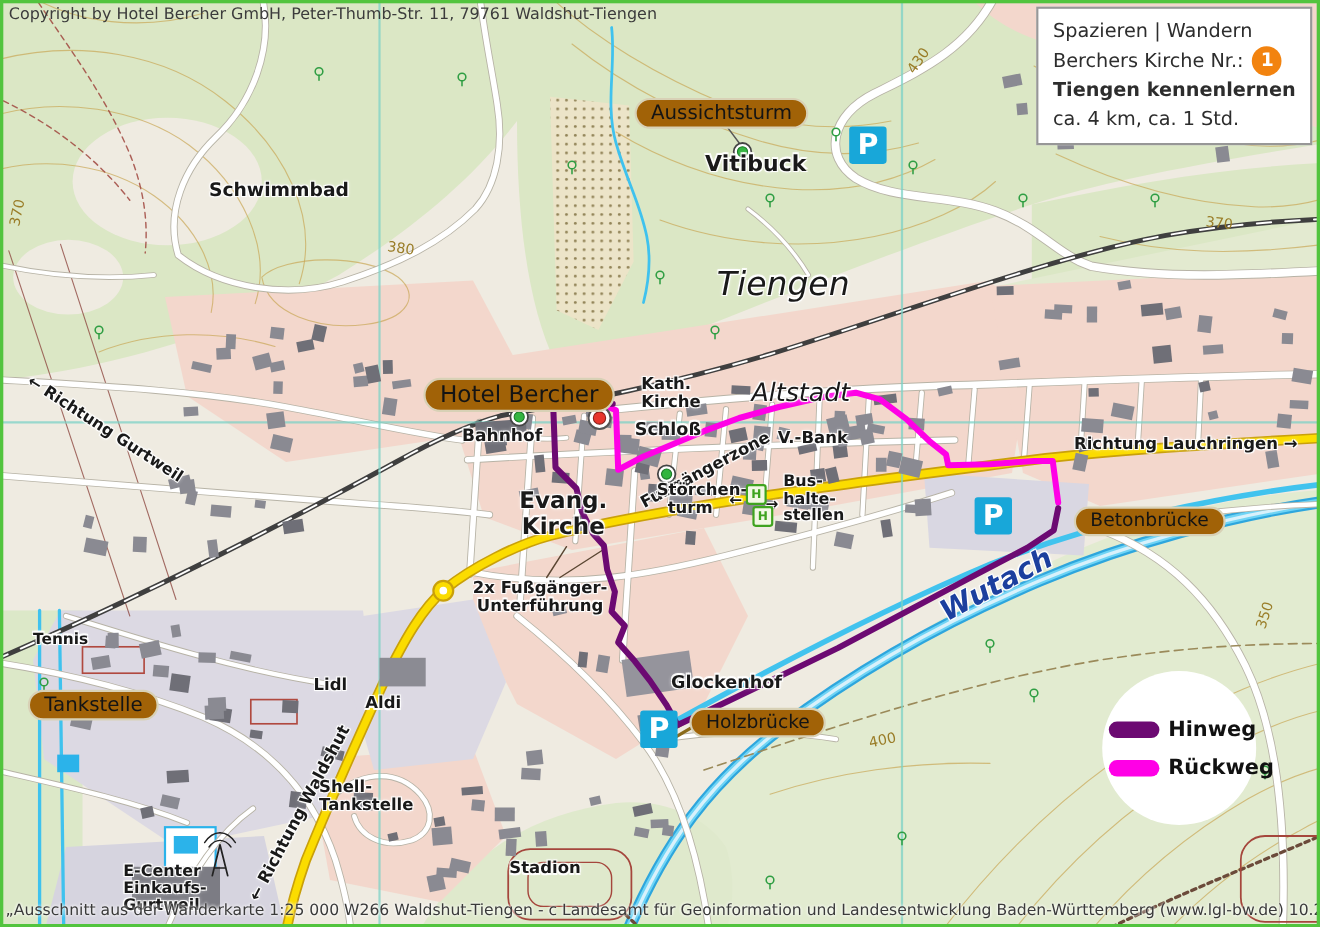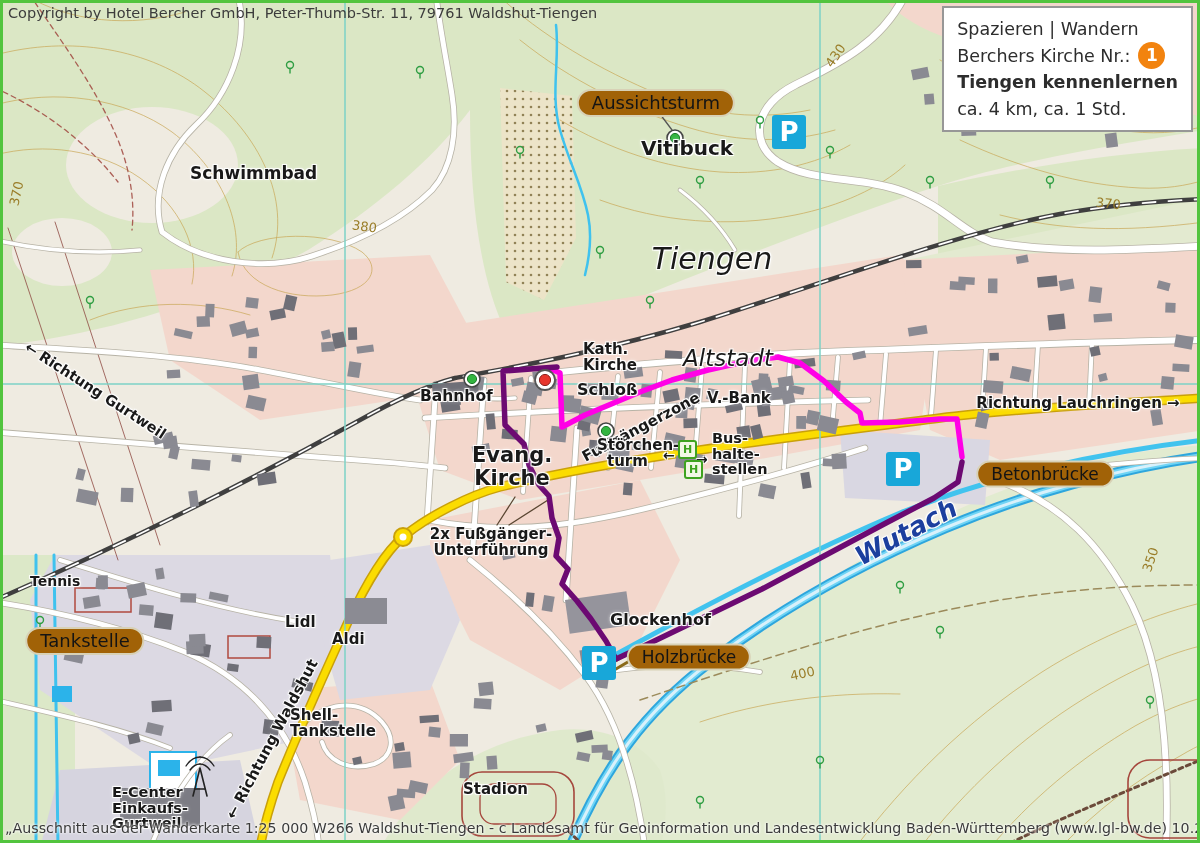--- a/index.html
+++ b/index.html
@@ -428,20 +428,21 @@
     </div>
     <div style="font-weight:bold">Tiengen kennenlernen</div>
     <div>ca. 4 km, ca. 1 Std.</div>
   </div>
 
   <span class="lbl" style="left:190px;top:164px;font-size:17px">Schwimmbad</span>
   <span class="pill" style="left:656px;top:103px;font-size:18px">Aussichtsturm</span>
   <span class="lbl" style="left:641px;top:138px;font-size:20px">Vitibuck</span>
   <span class="lbl ital ctr" style="left:712px;top:259px;font-size:30px">Tiengen</span>
   <span class="lbl ital ctr" style="left:728px;top:358px;font-size:23px">Altstadt</span>
+  <span class="pill" style="left:472px;top:359px;font-size:21px">Hotel Bercher</span>
   <div class="lbl" style="left:583px;top:341px;font-size:15px">
     <div>Kath.</div>
     <div>Kirche</div>
   </div>
   <span class="lbl" style="left:577px;top:381px;font-size:16px">Schloß</span>
   <span class="lbl" style="left:420px;top:388px;font-size:15.5px">Bahnhof</span>
   <div class="lbl" style="left:472px;top:444px;font-size:21px;text-align:center">
     <div>Evang.</div>
     <div>Kirche</div>
   </div>
@@ -491,17 +492,23 @@
   <span class="clbl" style="left:790px;top:666px;transform:rotate(-12deg)">400</span>
   <span class="clbl" style="left:1138px;top:552px;transform:rotate(-72deg)">350</span>
 
   <div class="pico" style="left:772px;top:115px">P</div>
   <div class="pico" style="left:886px;top:452px">P</div>
   <div class="pico" style="left:582px;top:646px">P</div>
 
   <div class="hico" style="left:678px;top:440px">H</div>
   <div class="hico" style="left:684px;top:460px">H</div>
 
+  <div id="legend">
+    <span class="sw" style="left:6px;top:46px;background:#6c0a72"></span>
+    <span class="legtxt" style="left:60px;top:42px">Hinweg</span>
+    <span class="sw" style="left:6px;top:81px;background:#ff00e6"></span>
+    <span class="legtxt" style="left:60px;top:77px">Rückweg</span>
+  </div>
 
   <div id="attribution">„Ausschnitt aus der Wanderkarte 1:25 000 W266 Waldshut-Tiengen - c Landesamt für Geoinformation und Landesentwicklung Baden-Württemberg (www.lgl-bw.de) 10.2019, Az.:2851.2-D/9955.“</div>
 
   <div id="frame"></div>
 </div>
 
 </body></html>

